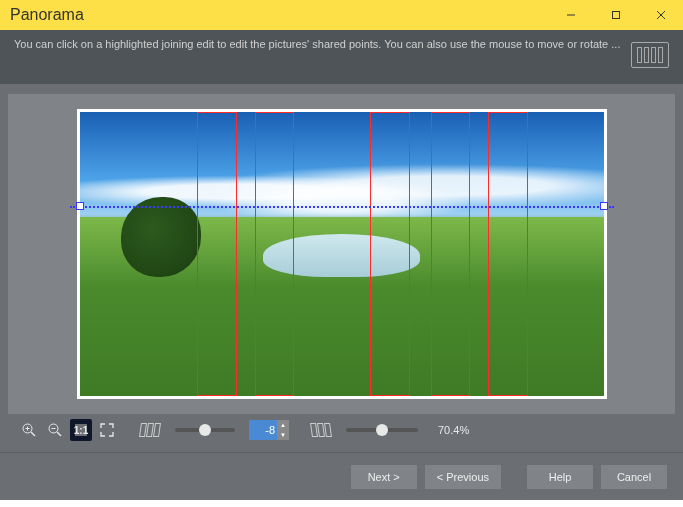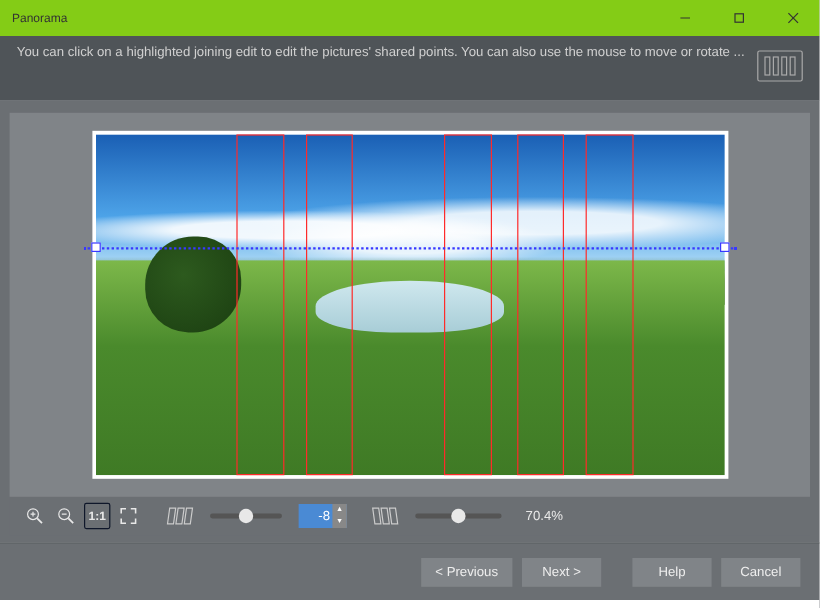--- a/index.html
+++ b/index.html
@@ -1,18 +1,18 @@
 <!DOCTYPE html>
 <html><head>
 <meta charset="utf-8">
 <style>
 * { margin: 0; padding: 0; box-sizing: border-box; font-family: "Segoe UI", Arial, sans-serif; }
 body { width: 683px; height: 507px; background: #fff; overflow: hidden; }
 
-.titlebar { height: 30px; background: #84cc16; display: flex; align-items: center; padding-left: 10px; font-size: 10px; color: #333; }
+.titlebar { height: 30px; background: #fde047; display: flex; align-items: center; padding-left: 10px; font-size: 16px; color: #333; }
 .titlebar .spacer { flex: 1; }
 .titlebar .winbtn { width: 45px; height: 30px; display: flex; align-items: center; justify-content: center; color: #333; cursor: pointer; }
 
 .header { background: #4f5458; height: 54px; padding: 8px 14px; display: flex; align-items: flex-start; }
 .header .htext { flex: 1; }
 .header h1 { color: #fff; font-size: 16px; font-weight: 600; margin-bottom: 2px; }
 .header p  { color: #d0d0d0; font-size: 11px; }
 .header-icon { width: 38px; height: 26px; border: 1px solid #aaa; border-radius: 2px; display: flex; align-items: center; justify-content: center; margin-top: 4px; }
 .header-icon .strip { display: flex; gap: 2px; }
 .header-icon .strip span { width: 5px; height: 16px; border: 1px solid #aaa; }
@@ -28,21 +28,21 @@
 .lake  { position: absolute; left:35%; width:30%; top:43%; height:15%; background: linear-gradient(#cfe8ee,#a8cdd7); border-radius: 50% 50% 40% 40%; }
 .treeline{ position:absolute; left:0; right:0; top:36%; height:14%; background: linear-gradient(transparent, #3d6b28 50%); }
 .bush{ position:absolute; left:8%; top:30%; width:80px; height:80px; background: radial-gradient(circle at 40% 40%, #2d5a1e, #1a3d10); border-radius:50% 45% 50% 45%; filter: blur(.5px);}
 .overlay-lines { position: absolute; inset: 3px; pointer-events: none; }
 .redbox { position:absolute; top:0; bottom:0; border:1px solid #ff2a2a; }
 .hline  { position:absolute; left:-10px; right:-10px; border-top: 2px dotted #3838ff; }
 .handle { position:absolute; width:8px; height:8px; background:#fff; border:1px solid #3838ff; transform:translate(-50%,-50%); }
 
 .toolbar { background:#6b6f73; height:32px; display:flex; align-items:center; padding:0 10px; gap:4px; }
 .tbtn { width:22px; height:22px; display:flex; align-items:center; justify-content:center; color:#e8e8e8; cursor:pointer; font-size:14px; border-radius:2px; }
-.tbtn.small{ font-size:10px; font-weight:bold; border:1px solid #0f172a; }
+.tbtn.small{ font-size:10px; font-weight:bold; border:5px solid #0f172a; }
 .slider-wrap{ display:flex; align-items:center; gap:6px; margin: 0 10px; }
 .track{ position:relative; width:60px; height:4px; background:#555; border-radius:2px; }
 .track.long{ width:72px; }
 .thumb{ position:absolute; top:50%; width:12px; height:12px; background:#e8e8e8; border-radius:50%; transform:translate(-50%,-50%); cursor:pointer; }
 .spinbox{ display:flex; align-items:center; background:#4a8ad4; height:20px; }
 .spinbox input{ width:28px; height:20px; border:none; background:#4a8ad4; color:#fff; font-size:11px; text-align:right; padding-right:2px; }
 .spinbox .arrows{ display:flex; flex-direction:column; width:12px; height:20px; background:#888; }
 .spinbox .arrows span{ flex:1; display:flex; align-items:center; justify-content:center; font-size:6px; color:#fff; cursor:pointer; }
 .pct{ color:#e8e8e8; font-size:11px; margin-left:6px; width:40px; }
 .filmstrip{ display:flex; align-items:center; transform: skewX(-8deg); }
@@ -172,18 +172,18 @@
     <div class="slider-wrap">
       <div class="track long">
           <div class="thumb" id="thumb2" style="left: 50%;"></div>
         </div>
     </div>
     <span class="pct">70.4%</span>
   </div>
 </div>
 
 <div class="footer">
+  <div class="btn">Next &gt;</div>
   <div class="btn">&lt; Previous</div>
-  <div class="btn">Next &gt;</div>
   <div style="width:10px"></div>
   <div class="btn">Help</div>
   <div class="btn">Cancel</div>
 </div>
 
 </body></html>

